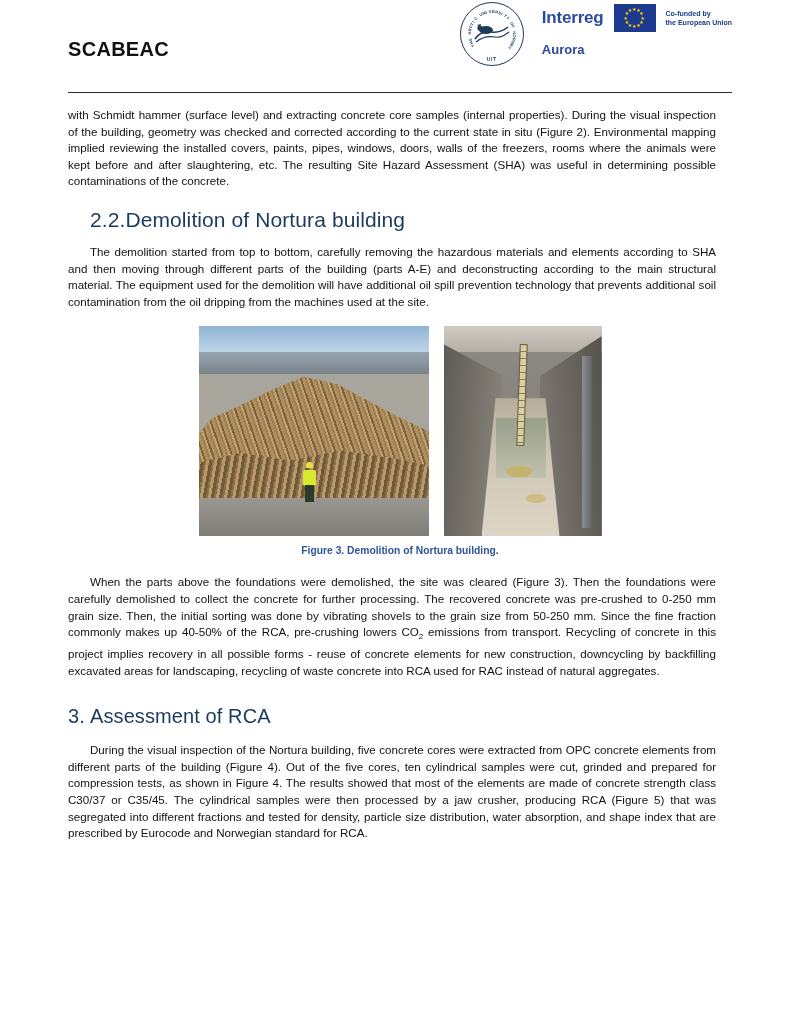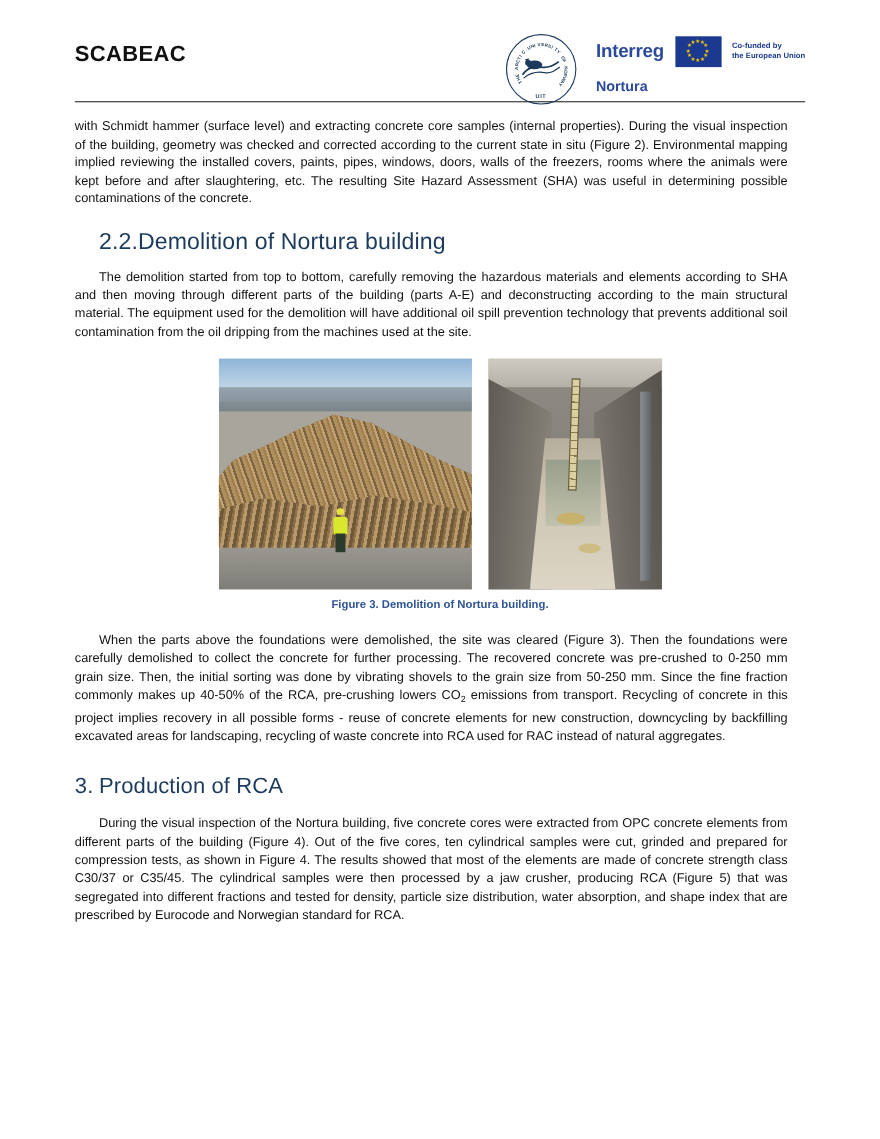--- a/index.html
+++ b/index.html
@@ -35,21 +35,21 @@
     font-size: 20px;
     font-weight: bold;
     letter-spacing: 0.3px;
     color: #111;
     margin-top: 6px;
   }
 
   .header-logos {
     position: absolute;
     right: 0;
-    top: 31px;
+    top: 2px;
     display: flex;
     align-items: flex-start;
     gap: 18px;
   }
 
   
   .seal {
     width: 62px;
     height: 62px;
     border-radius: 50%;
@@ -372,21 +372,21 @@
               <div class="star" style="left: 11.1388px; top: 15.75px;">★</div>
               <div class="star" style="left: 10px; top: 11.5px;">★</div>
               <div class="star" style="left: 11.1388px; top: 7.25px;">★</div>
               <div class="star" style="left: 14.25px; top: 4.13878px;">★</div>
             </div>
           <div class="eu-text">
             <div>Co-funded by</div>
             <div>the European Union</div>
           </div>
         </div>
-        <div class="aurora-word">Nortura</div>
+        <div class="aurora-word">Aurora</div>
       </div>
 
     </div>
   </div>
 
   <div class="content">
 
     <p class="body">with Schmidt hammer (surface level) and extracting concrete core samples (internal properties). During the visual inspection of the building, geometry was checked and corrected according to the current state in situ (Figure 2). Environmental mapping implied reviewing the installed covers, paints, pipes, windows, doors, walls of the freezers, rooms where the animals were kept before and after slaughtering, etc. The resulting Site Hazard Assessment (SHA) was useful in determining possible contaminations of the concrete.</p>
 
     <h2 class="section">
@@ -425,19 +425,19 @@
       </div>
     </div>
 
     <div class="fig-caption">Figure 3. Demolition of Nortura building.</div>
 
     <div class="spacer-md"></div>
 
     <p class="body indent"><span>When the parts above the foundations were demolished, the site was cleared (Figure 3). Then the foundations were carefully demolished to collect the concrete for further processing. The recovered concrete was pre-crushed to 0-250 mm grain size. Then, the initial sorting was done by vibrating shovels to the grain size from 50-250 mm. Since the fine fraction commonly makes up 40-50% of the RCA, pre-crushing lowers CO</span><sub>2</sub><span> emissions from transport. Recycling of concrete in this project implies recovery in all possible forms - reuse of concrete elements for new construction, downcycling by backfilling excavated areas for landscaping, recycling of waste concrete into RCA used for RAC instead of natural aggregates.</span></p>
 
     <h2 class="section-major">
-      <span class="num">3.</span><span>Production of RCA</span>
+      <span class="num">3.</span><span>Assessment of RCA</span>
     </h2>
 
     <p class="body indent">During the visual inspection of the Nortura building, five concrete cores were extracted from OPC concrete elements from different parts of the building (Figure 4). Out of the five cores, ten cylindrical samples were cut, grinded and prepared for compression tests, as shown in Figure 4. The results showed that most of the elements are made of concrete strength class C30/37 or C35/45. The cylindrical samples were then processed by a jaw crusher, producing RCA (Figure 5) that was segregated into different fractions and tested for density, particle size distribution, water absorption, and shape index that are prescribed by Eurocode and Norwegian standard for RCA.</p>
 
   </div>
 </div>
 
 </body></html>

